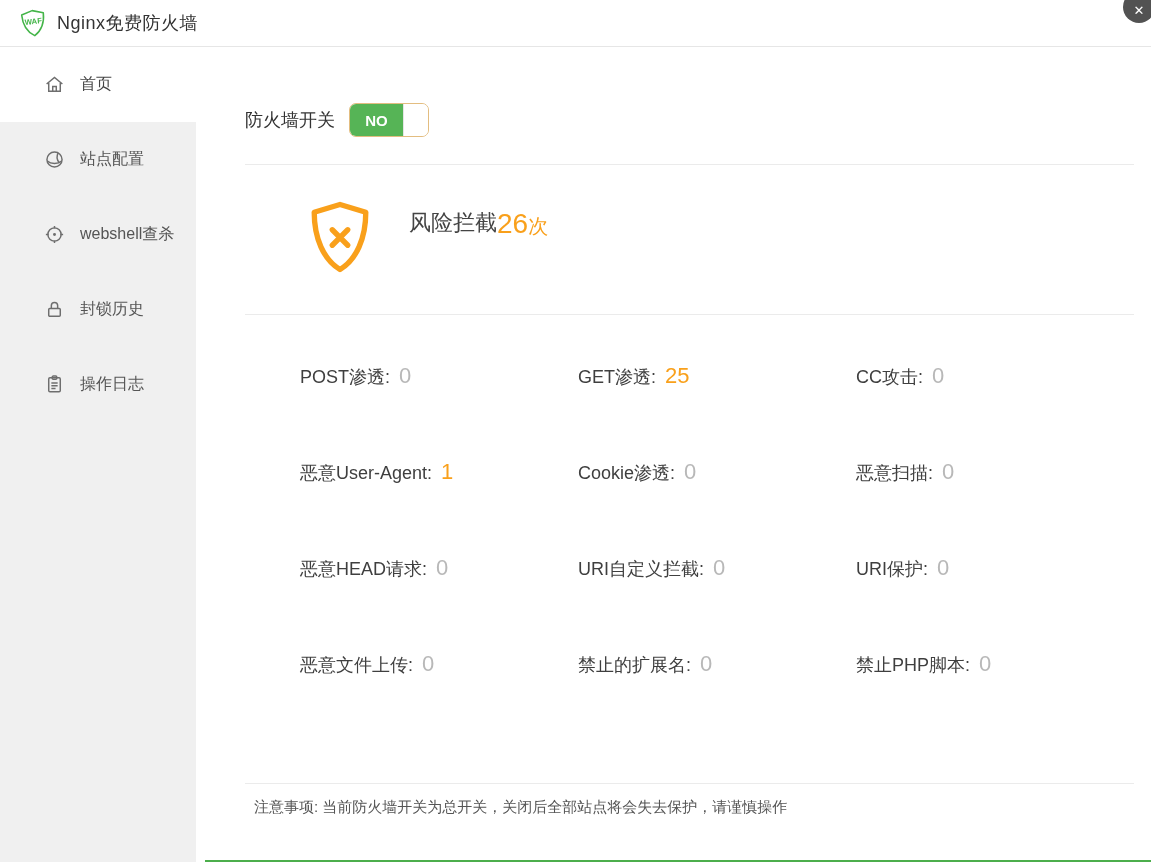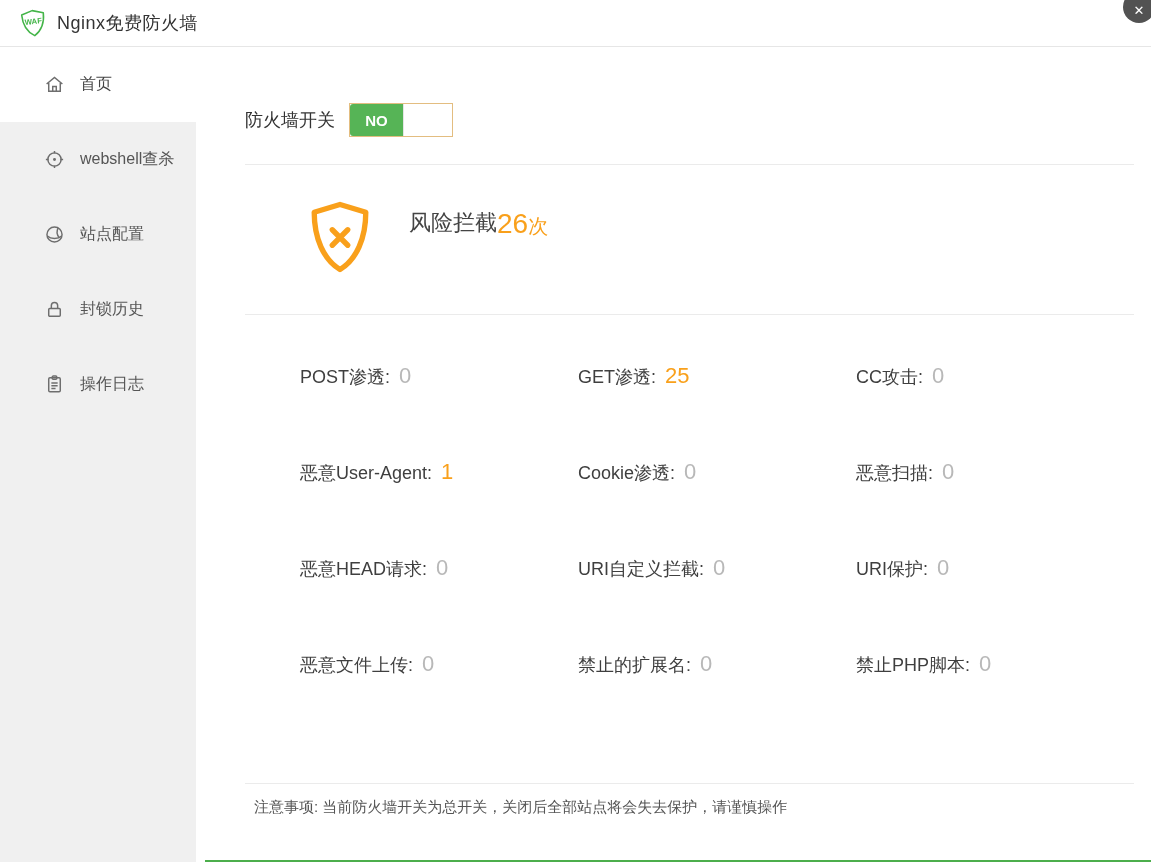--- a/index.html
+++ b/index.html
@@ -39,21 +39,21 @@
   }
   .side-item.active { background:#fff; color:#444; }
   .side-item svg { margin-right:15px; flex-shrink:0; }
 
   .main { flex:1; position:relative; padding:0 23px 0 49px; background:#fff; }
 
   
   .switch-row { margin-top:56px; height:34px; display:flex; align-items:center; }
   .switch-label { font-size:18px; color:#333; margin-right:14px; }
   .toggle {
-    width:104px; height:34px; border:1px solid #e3bd80; border-radius:0;
+    width:80px; height:34px; border:1px solid #e3bd80; border-radius:7px;
     display:flex; overflow:hidden; background:#fff; cursor:pointer;
   }
   .toggle-on {
     width:53px; height:100%; background:#56b456; color:#fff;
     font-size:15px; font-weight:bold;
     display:flex; align-items:center; justify-content:center;
     border-radius:3px 0 0 3px;
   }
   .toggle-handle { flex:1; background:#fff; border-left:1px solid #e5e5e5; }
 
@@ -119,34 +119,34 @@
         <path d="M2.5 9.5 L10 3.2 L17.5 9.5"></path>
         <path d="M4.5 8.6 V16.5 H15.5 V8.6"></path>
         <path d="M8.3 16.5 V12 H11.7 V16.5"></path>
       </svg>
       <span>首页</span>
     </div>
 
 
     <div class="side-item">
       <svg width="21" height="21" viewBox="0 0 20 20" fill="none" stroke="#6e6e6e" stroke-width="1.4">
+        <circle cx="10" cy="10" r="7.2"></circle>
+        <path d="M3.2 11.5 C6.5 14.5, 13.5 14.5, 16.8 11.5"></path>
+        <path d="M13.5 3.6 C12 6.5, 12 10, 14.5 13"></path>
+      </svg>
+      <span>站点配置</span>
+    </div>
+
+    <div class="side-item">
+      <svg width="21" height="21" viewBox="0 0 20 20" fill="none" stroke="#6e6e6e" stroke-width="1.4">
         <circle cx="10" cy="10" r="6.3"></circle>
         <circle cx="10" cy="10" r="1.4" fill="#6e6e6e" stroke="none"></circle>
         <path d="M10 1.8 V4.4 M10 15.6 V18.2 M1.8 10 H4.4 M15.6 10 H18.2"></path>
       </svg>
       <span>webshell查杀</span>
-    </div>
-
-    <div class="side-item">
-      <svg width="21" height="21" viewBox="0 0 20 20" fill="none" stroke="#6e6e6e" stroke-width="1.4">
-        <circle cx="10" cy="10" r="7.2"></circle>
-        <path d="M3.2 11.5 C6.5 14.5, 13.5 14.5, 16.8 11.5"></path>
-        <path d="M13.5 3.6 C12 6.5, 12 10, 14.5 13"></path>
-      </svg>
-      <span>站点配置</span>
     </div>
 
     <div class="side-item">
       <svg width="21" height="21" viewBox="0 0 20 20" fill="none" stroke="#6e6e6e" stroke-width="1.4">
         <rect x="4.5" y="9" width="11" height="7.5" rx="1"></rect>
         <path d="M7 9 V6.3 a3 3 0 0 1 6 0 V9"></path>
       </svg>
       <span>封锁历史</span>
     </div>
 

